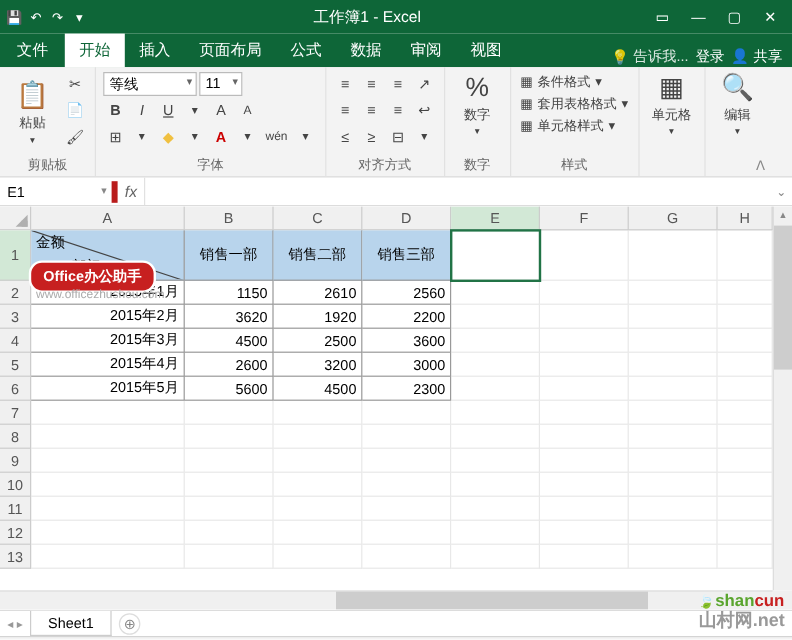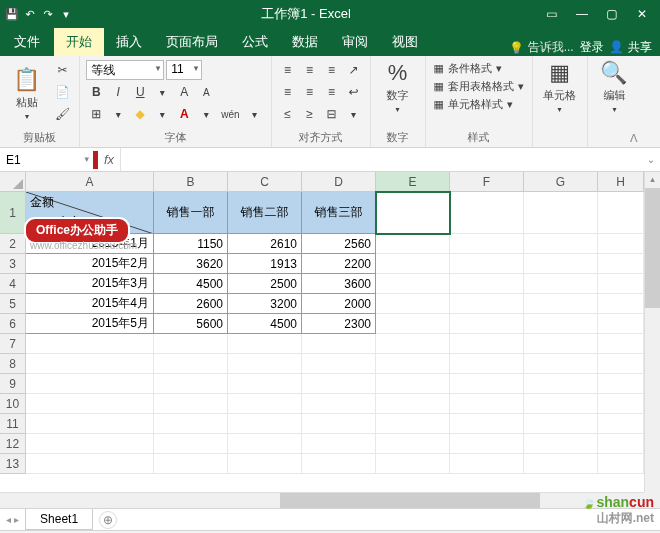--- a/index.html
+++ b/index.html
@@ -8,21 +8,21 @@
 .titlebar { height: 28px; background: #0e6638; display: flex; align-items: center; color: #fff; font-size: 12px; }
 .titlebar-left { display: flex; align-items: center; gap: 2px; padding-left: 4px; }
 .titlebar-icon { width: 16px; height: 16px; display: inline-flex; align-items: center; justify-content: center; font-size: 11px; }
 .titlebar-center { flex: 1; text-align: center; font-size: 13px; }
 .titlebar-right { display: flex; align-items: center; gap: 2px; padding-right: 4px; }
 .winbtn { width: 28px; height: 20px; display: flex; align-items: center; justify-content: center; cursor: pointer; }
 
 .tabbar { height: 28px; background: #0e6638; display: flex; align-items: flex-end; color: #fff; font-size: 13px; }
 .tab { padding: 5px 12px; cursor: pointer; }
 .tab.first { padding-left: 14px; padding-right: 14px; }
-.tab.active { background: #fef9c3; color: #0e6638; font-weight: 500; }
+.tab.active { background: #ffffff; color: #0e6638; font-weight: 500; }
 .tabbar-right { margin-left: auto; display: flex; align-items: center; gap: 6px; padding-right: 8px; font-size: 12px; }
 .tell-me { display: flex; align-items: center; gap: 3px; opacity: 0.85; }
 
 .ribbon { height: 92px; background: #f3f3f3; border-bottom: 1px solid #d4d4d4; display: flex; }
 .ribbon-group { border-right: 1px solid #e1e1e1; padding: 4px 6px 2px 6px; display: flex; flex-direction: column; position: relative; }
 .ribbon-group-label { font-size: 11px; color: #666; text-align: center; margin-top: auto; padding-top: 2px; }
 .ribbon-top { display: flex; gap: 4px; flex: 1; }
 .ribbon-col { display: flex; flex-direction: column; gap: 2px; }
 .ribbon-big { display: flex; flex-direction: column; align-items: center; justify-content: center; width: 42px; cursor: pointer; font-size: 11px; color: #444; gap: 2px; }
 .ribbon-big .ico { font-size: 22px; }
@@ -79,21 +79,21 @@
 .stab-nav { display: flex; gap: 3px; padding: 0 6px; color: #999; font-size: 10px; }
 .stab { padding: 3px 14px; border: 1px solid #ccc; border-top: none; background: #fff; cursor: pointer; }
 .stab-add { padding: 0 8px; color: #888; cursor: pointer; border: 1px solid #ddd; border-radius: 50%; width: 18px; height: 18px; display: flex; align-items: center; justify-content: center; margin-left: 6px; }
 
 .statusbar { height: 22px; background: #f3f3f3; border-top: 1px solid #d4d4d4; display: flex; align-items: center; font-size: 12px; color: #555; padding: 0 6px; }
 
 .shancun { position: absolute; right: 6px; bottom: 6px; font-size: 14px; font-weight: bold; z-index: 50; }
 .shancun .s1 { color: #5aa52e; }
 .shancun .s2 { color: #c72020; }
 .shancun .leaf { color: #5aa52e; font-size: 11px; }
-.shancun .net { font-size: 12px; color: #999; display: block; text-align: right; }
+.shancun .net { font-size: 15px; color: #999; display: block; }
 </style>
 </head>
 <body>
 
 <div class="titlebar">
   <div class="titlebar-left">
     <span class="titlebar-icon">💾</span>
     <span class="titlebar-icon">↶</span>
     <span class="titlebar-icon">↷</span>
     <span class="titlebar-icon">▾</span>
@@ -292,42 +292,42 @@
         <div class="cell b num" style="width:74px">2610</div>
         <div class="cell b num" style="width:74px">2560</div>
         <div class="cell" style="width:74px"></div>
         <div class="cell" style="width:74px"></div>
         <div class="cell" style="width:74px"></div>
         <div class="cell" style="width:46px"></div>
       </div>
     <div class="row">
         <div class="cell b num" style="width:128px">2015年2月</div>
         <div class="cell b num" style="width:74px">3620</div>
-        <div class="cell b num" style="width:74px">1913</div>
+        <div class="cell b num" style="width:74px">1920</div>
         <div class="cell b num" style="width:74px">2200</div>
         <div class="cell" style="width:74px"></div>
         <div class="cell" style="width:74px"></div>
         <div class="cell" style="width:74px"></div>
         <div class="cell" style="width:46px"></div>
       </div>
     <div class="row">
         <div class="cell b num" style="width:128px">2015年3月</div>
         <div class="cell b num" style="width:74px">4500</div>
         <div class="cell b num" style="width:74px">2500</div>
         <div class="cell b num" style="width:74px">3600</div>
         <div class="cell" style="width:74px"></div>
         <div class="cell" style="width:74px"></div>
         <div class="cell" style="width:74px"></div>
         <div class="cell" style="width:46px"></div>
       </div>
     <div class="row">
         <div class="cell b num" style="width:128px">2015年4月</div>
         <div class="cell b num" style="width:74px">2600</div>
         <div class="cell b num" style="width:74px">3200</div>
-        <div class="cell b num" style="width:74px">2000</div>
+        <div class="cell b num" style="width:74px">3000</div>
         <div class="cell" style="width:74px"></div>
         <div class="cell" style="width:74px"></div>
         <div class="cell" style="width:74px"></div>
         <div class="cell" style="width:46px"></div>
       </div>
     <div class="row">
         <div class="cell b num" style="width:128px">2015年5月</div>
         <div class="cell b num" style="width:74px">5600</div>
         <div class="cell b num" style="width:74px">4500</div>
         <div class="cell b num" style="width:74px">2300</div>

